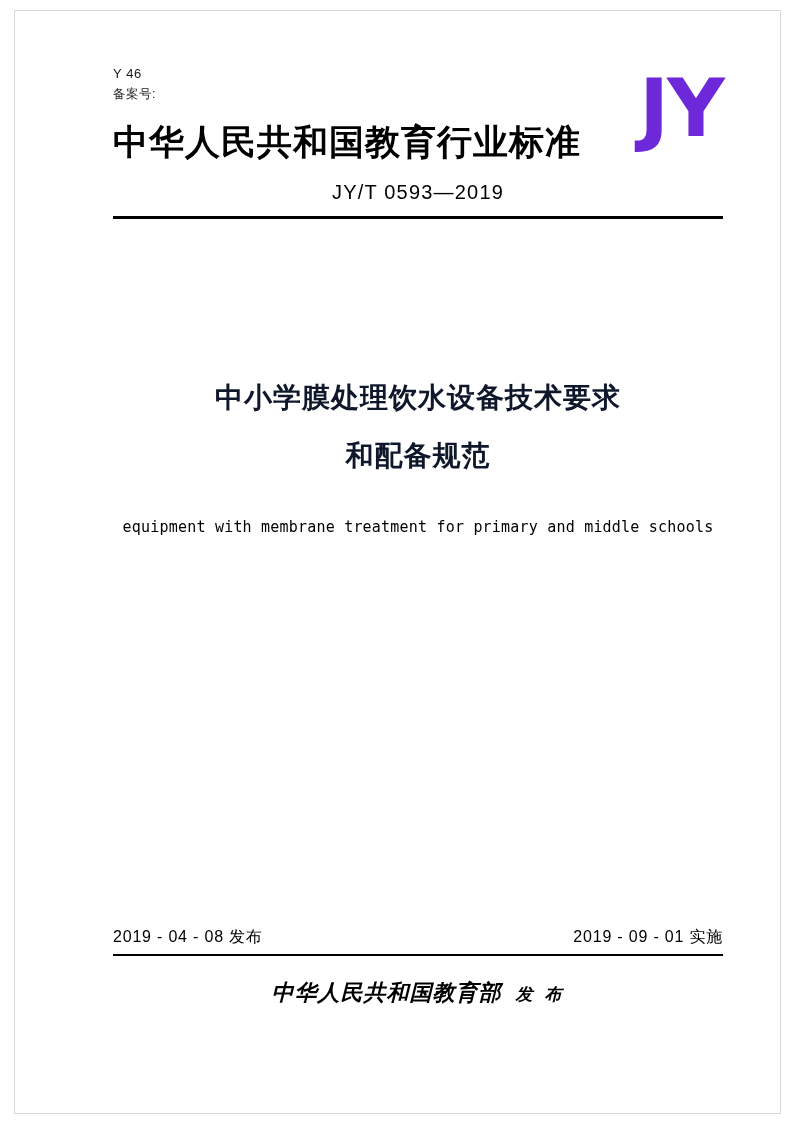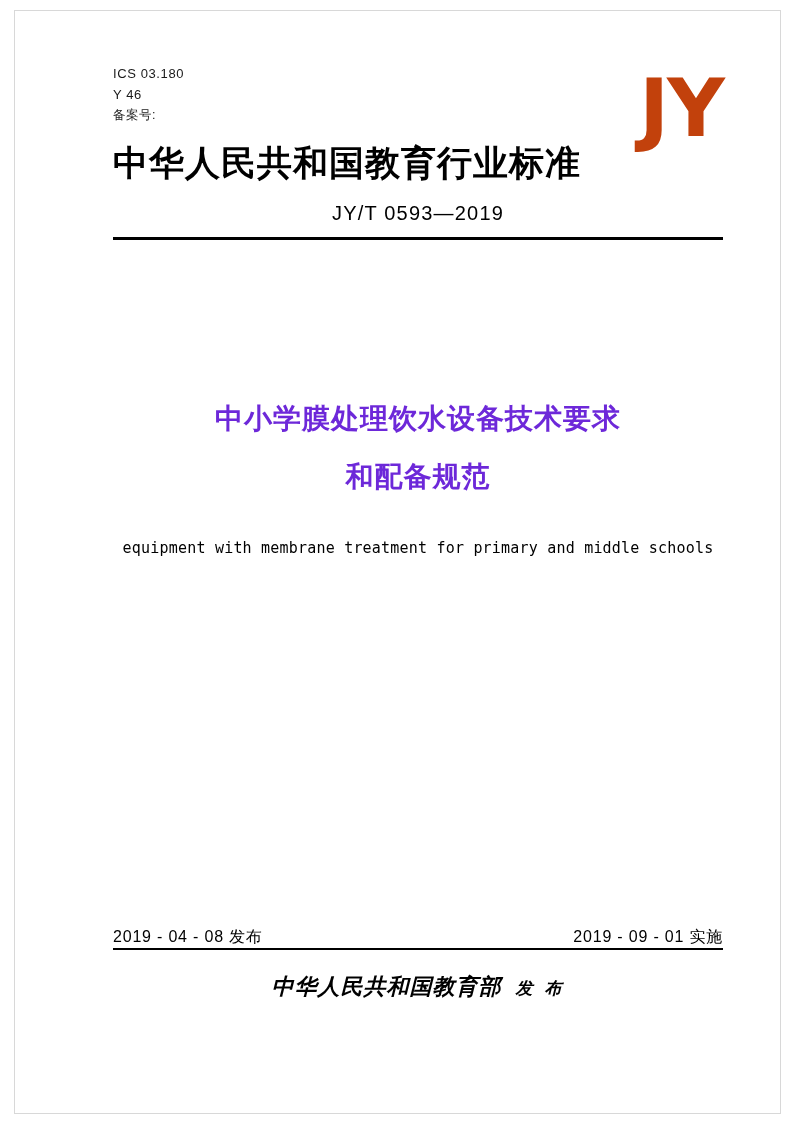--- a/index.html
+++ b/index.html
@@ -63,21 +63,21 @@
   
   .logo {
     position: absolute;
     right: 0;
     top: 6px;
     font-family: "DejaVu Sans", sans-serif;
     font-weight: bold;
     font-size: 80px;
     line-height: 80px;
     letter-spacing: -2px;
-    color: #c2410c;
+    color: #6d28d9;
     z-index: 1;
   }
 
   
   .std-title {
     margin-top: 14px;
     font-family: "DejaVu Sans", sans-serif;
     font-weight: bold;
     font-size: 35px;
     line-height: 46px;
@@ -104,21 +104,21 @@
 
   
   .doc-title {
     margin-top: 150px;
     text-align: center;
     font-family: Liberation Serif, serif;
     font-weight: bold;
     font-size: 28px;
     line-height: 58px;
     letter-spacing: 1px;
-    color: #6d28d9;
+    color: #0f172a;
   }
   .doc-title-line { display: block; }
 
   .doc-title-en {
     margin-top: 22px;
     text-align: center;
     font-family: "DejaVu Sans Mono", monospace;
     font-size: 15px;
     line-height: 40px;
     letter-spacing: 0.2px;
@@ -133,20 +133,21 @@
     top: 916px;
     width: 610px;
   }
   .dates {
     display: flex;
     justify-content: space-between;
     align-items: flex-end;
     font-family: "Liberation Sans", sans-serif;
     font-size: 16px;
     letter-spacing: 0.8px;
+    padding-bottom: 6px;
   }
   .rule-thin {
     height: 2px;
     background: #000000;
     width: 100%;
   }
   .issuer {
     margin-top: 22px;
     text-align: center;
     font-family: "DejaVu Sans", sans-serif;
@@ -168,21 +169,20 @@
 <div class="page">
   <div class="page-border-top"></div>
 
   <div class="sheet">
 
     <div class="content">
 
       <div class="logo">JY</div>
 
       <div class="meta">
-        <div>ICS 03.180</div>
         <div>Y 46</div>
         <div class="meta-cn">备案号:</div>
       </div>
 
       <div class="std-title">中华人民共和国教育行业标准</div>
 
       <div class="std-number">JY/T 0593—2019</div>
 
       <div class="rule-thick"></div>
 

